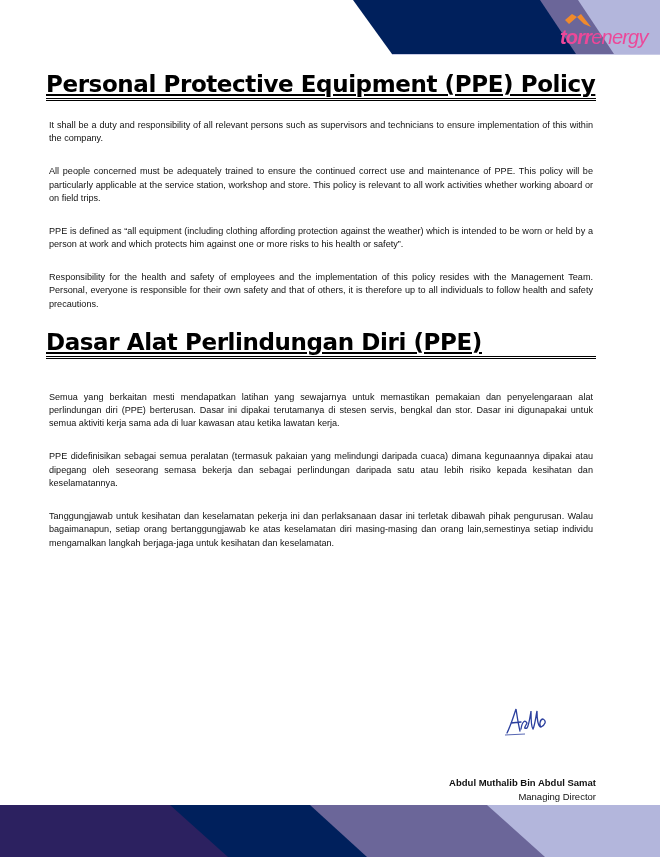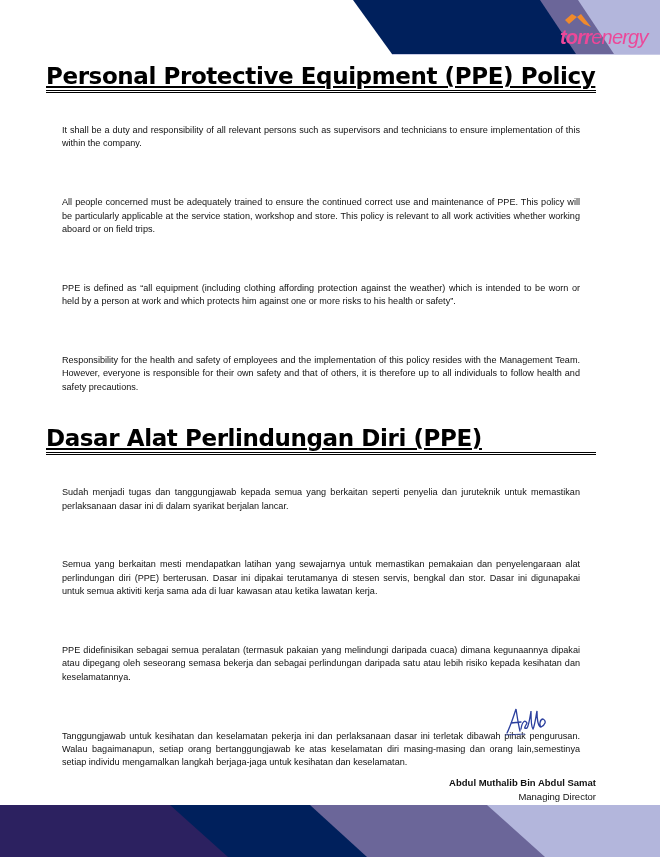--- a/index.html
+++ b/index.html
@@ -13,30 +13,30 @@
     .footer-band { position: absolute; left: 0; top: 805px; width: 660px; height: 52px; }
     .logo {
       position: absolute; left: 560px; top: 26px; height: 24px;
       font-style: italic; font-size: 20px; color: #ec4899; letter-spacing: -0.8px;
       white-space: nowrap;
     }
     .logo .torr { font-weight: bold; }
     .logo .energy { font-weight: normal; }
     .logo-mark { position: absolute; left: 565px; top: 14px; width: 26px; height: 14px; }
 
-    .content { position: absolute; left: 46px; top: 62px; width: 550px; }
+    .content { position: absolute; left: 46px; top: 70px; width: 550px; }
     .heading {
       margin: 0; font-weight: bold; font-size: 23px; line-height: 28px;
       text-decoration: underline; text-decoration-thickness: 2px; text-underline-offset: 2px;
       color: #000000;
       border-bottom: 3px double #000000; padding-bottom: 0px;
       font-family: "DejaVu Sans", sans-serif; letter-spacing: -0.4px;
     }
     .para {
-      margin: 16px; font-size: 9.1px; line-height: 13.4px; text-align: justify;
+      margin: 3px; font-size: 9.1px; line-height: 13.4px; text-align: justify;
       font-family: "Liberation Sans", sans-serif;
     }
     .gap-after-heading { height: 15px; }
     .gap { height: 13.4px; }
     .gap-before-heading { height: 14px; }
 
     .signature-block {
       position: absolute; right: 64px; top: 739px; text-align: right;
       font-size: 9.5px; line-height: 13.6px; font-family: "Liberation Sans", sans-serif;
     }
@@ -63,26 +63,25 @@
 
 <div class="content">
   <h1 class="heading">Personal Protective Equipment (PPE) Policy</h1>
   <div class="gap-after-heading"></div>
   <p class="para">It shall be a duty and responsibility of all relevant persons such as supervisors and technicians to ensure implementation of this within the company.</p>
   <div class="gap"></div>
   <p class="para">All people concerned must be adequately trained to ensure the continued correct use and maintenance of PPE. This policy will be particularly applicable at the service station, workshop and store. This policy is relevant to all work activities whether working aboard or on field trips.</p>
   <div class="gap"></div>
   <p class="para">PPE is defined as “all equipment (including clothing affording protection against the weather) which is intended to be worn or held by a person at work and which protects him against one or more risks to his health or safety”.</p>
   <div class="gap"></div>
-  <p class="para">Responsibility for the health and safety of employees and the implementation of this policy resides with the Management Team.  However, everyone is responsible for their own safety and that of others, it is therefore up to all individuals to follow health and safety precautions.</p>
+  <p class="para">Responsibility for the health and safety of employees and the implementation of this policy resides with the Management Team.  Personal, everyone is responsible for their own safety and that of others, it is therefore up to all individuals to follow health and safety precautions.</p>
   <div class="gap-before-heading"></div>
 
   <h1 class="heading">Dasar Alat Perlindungan Diri (PPE)</h1>
   <div class="gap-after-heading"></div>
-  <p class="para">Sudah menjadi tugas dan tanggungjawab kepada semua yang berkaitan seperti penyelia dan juruteknik untuk memastikan perlaksanaan dasar ini di dalam syarikat berjalan lancar.</p>
   <div class="gap"></div>
   <p class="para">Semua yang berkaitan mesti mendapatkan latihan yang sewajarnya untuk memastikan pemakaian dan penyelengaraan alat perlindungan diri (PPE) berterusan. Dasar ini dipakai terutamanya di stesen servis, bengkal dan stor. Dasar ini digunapakai untuk semua aktiviti kerja sama ada di luar kawasan atau ketika lawatan kerja.</p>
   <div class="gap"></div>
   <p class="para">PPE didefinisikan sebagai semua peralatan (termasuk pakaian yang melindungi daripada cuaca) dimana kegunaannya dipakai atau dipegang oleh seseorang semasa bekerja dan sebagai perlindungan daripada satu atau lebih risiko kepada kesihatan dan keselamatannya.</p>
   <div class="gap"></div>
   <p class="para">Tanggungjawab untuk kesihatan dan keselamatan pekerja ini dan perlaksanaan dasar ini terletak dibawah pihak pengurusan. Walau bagaimanapun, setiap orang bertanggungjawab ke atas keselamatan diri masing-masing dan orang lain,semestinya setiap individu mengamalkan langkah berjaga-jaga untuk kesihatan dan keselamatan.</p>
 </div>
 
 <svg class="signature-mark" viewBox="0 0 50 32">
   <path d="M4,28 C8,20 11,10 13,4 C14,10 15,18 17,26 M8,18 L18,17 M18,24 C19,17 22,14 24,18 C22,22 20,24 24,23 C26,20 27,12 28,6 C28,14 28,22 30,24 C32,20 33,10 34,6 C34,14 35,22 38,22 C42,20 44,16 40,14 C37,14 36,20 38,22" fill="none" stroke="#2b3f9e" stroke-width="1.3" stroke-linecap="round"></path>

